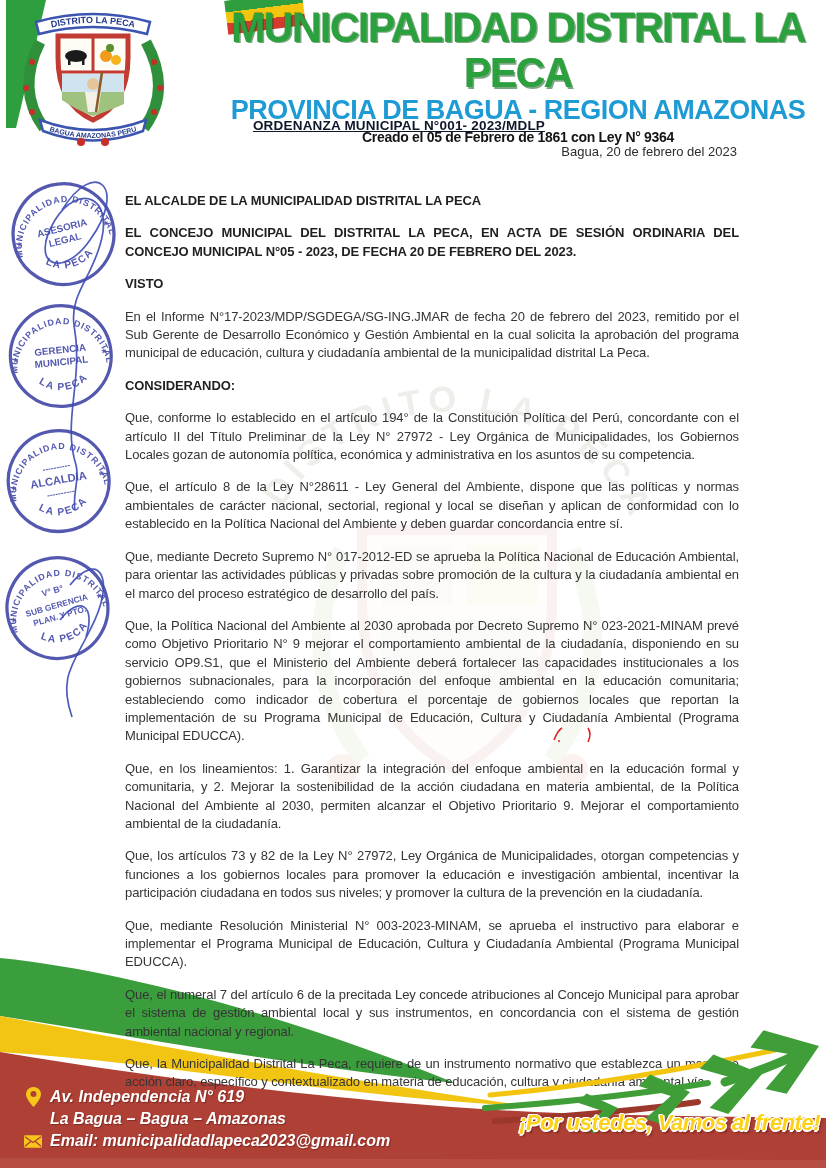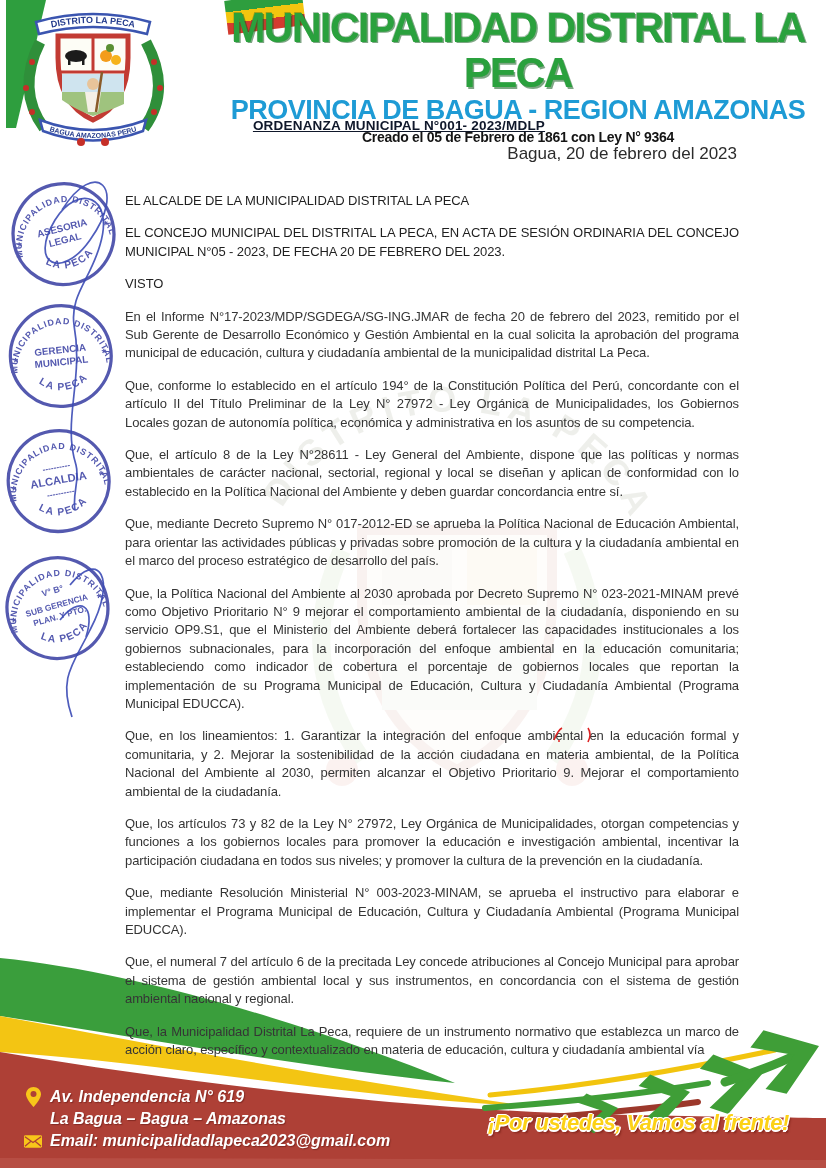--- a/index.html
+++ b/index.html
@@ -15,41 +15,41 @@
      text-shadow:1.5px 1.5px 0 rgba(18,92,30,.55), -0.5px -0.5px 0 rgba(18,92,30,.35);
      transform:scaleY(1.04);}
   .brand-sub{font-size:27px;font-weight:800;color:#1e9bd5;letter-spacing:-0.5px;margin-top:1px;}
   .brand-created{font-size:14px;font-weight:700;color:#141414;letter-spacing:-0.3px;margin-top:3px;}
   .crest{position:absolute;left:6px;top:0px;z-index:1;}
 
   
   .ordinance{position:absolute;top:118px;left:125px;width:548px;text-align:center;z-index:2;
      font-size:13.5px;font-weight:700;color:#0f172a;text-decoration:underline;letter-spacing:.2px;}
   .dateline{position:absolute;top:144px;left:125px;width:612px;text-align:right;z-index:2;
-     font-size:17px;color:#2c2c2c;}
+     font-size:13px;color:#2c2c2c;}
   .doc-body{position:absolute;top:192px;left:125px;width:614px;z-index:2;
      font-size:13px;line-height:18.4px;color:#353535;letter-spacing:-0.1px;}
   .doc-body p{margin:0 0 14px 0;text-align:justify;}
-  .doc-body p.b{font-weight:400;color:#1f1f1f;}
+  .doc-body p.b{font-weight:700;color:#1f1f1f;}
 
   
   .stamp{position:absolute;z-index:3;opacity:.88;}
   .stamp text{fill:#3d43a5;font-family:"Liberation Sans",sans-serif;}
   .sig{position:absolute;z-index:4;}
   .watermark{position:absolute;left:222px;top:340px;z-index:0;opacity:.14;}
 
   
   .footer-stripes{position:absolute;left:0;top:950px;z-index:1;}
   .footer-address{position:absolute;left:24px;top:1086px;z-index:5;color:#ffffff;
      font-style:italic;font-weight:700;font-size:16px;line-height:22px;}
   .addr-row{display:flex;align-items:center;gap:8px;}
   .addr-row .txt{text-shadow:1px 1px 1px rgba(90,20,15,.5);}
   .addr-icon{width:18px;display:inline-flex;justify-content:center;}
   .arrows{position:absolute;left:470px;top:1020px;z-index:4;}
-  .slogan{position:absolute;left:488px;top:1110px;width:332px;z-index:5;text-align:left;
+  .slogan{position:absolute;left:488px;top:1110px;width:332px;z-index:5;text-align:right;
      font-size:22px;font-weight:800;font-style:italic;color:#fcd116;letter-spacing:-0.5px;
      text-shadow:-1.5px 0 0 #fff,1.5px 0 0 #fff,0 -1.5px 0 #fff,0 1.5px 0 #fff,
                  -1px -1px 0 #fff,1px 1px 0 #fff,2px 3px 2px rgba(100,20,10,.6);}
   .ink{position:absolute;z-index:5;}
 </style>
 </head>
 <body>
 
 <div class="page">
 
@@ -132,20 +132,21 @@
   </div>
 
   <div class="ordinance">ORDENANZA MUNICIPAL N°001- 2023/MDLP</div>
   <div class="dateline">Bagua, 20 de febrero del 2023</div>
 
   <div class="doc-body">
     <p class="b">EL ALCALDE DE LA MUNICIPALIDAD DISTRITAL LA PECA</p>
     <p class="b">EL CONCEJO MUNICIPAL DEL DISTRITAL LA PECA, EN ACTA DE SESIÓN ORDINARIA DEL CONCEJO MUNICIPAL N°05 - 2023, DE FECHA 20 DE FEBRERO DEL 2023.</p>
     <p class="b">VISTO</p>
     <p>En el Informe N°17-2023/MDP/SGDEGA/SG-ING.JMAR de fecha 20 de febrero del 2023, remitido por el Sub Gerente de Desarrollo Económico y Gestión Ambiental en la cual solicita la aprobación del programa municipal de educación, cultura y ciudadanía ambiental de la municipalidad distrital La Peca.</p>
+    <p class="b">CONSIDERANDO:</p>
     <p>Que, conforme lo establecido en el artículo 194° de la Constitución Política del Perú, concordante con el artículo II del Título Preliminar de la Ley N° 27972 - Ley Orgánica de Municipalidades, los Gobiernos Locales gozan de autonomía política, económica y administrativa en los asuntos de su competencia.</p>
     <p>Que, el artículo 8 de la Ley N°28611 - Ley General del Ambiente, dispone que las políticas y normas ambientales de carácter nacional, sectorial, regional y local se diseñan y aplican de conformidad con lo establecido en la Política Nacional del Ambiente y deben guardar concordancia entre sí.</p>
     <p>Que, mediante Decreto Supremo N° 017-2012-ED se aprueba la Política Nacional de Educación Ambiental, para orientar las actividades públicas y privadas sobre promoción de la cultura y la ciudadanía ambiental en el marco del proceso estratégico de desarrollo del país.</p>
     <p>Que, la Política Nacional del Ambiente al 2030 aprobada por Decreto Supremo N° 023-2021-MINAM prevé como Objetivo Prioritario N° 9 mejorar el comportamiento ambiental de la ciudadanía, disponiendo en su servicio OP9.S1, que el Ministerio del Ambiente deberá fortalecer las capacidades institucionales a los gobiernos subnacionales, para la incorporación del enfoque ambiental en la educación comunitaria; estableciendo como indicador de cobertura el porcentaje de gobiernos locales que reportan la implementación de su Programa Municipal de Educación, Cultura y Ciudadanía Ambiental (Programa Municipal EDUCCA).</p>
     <p>Que, en los lineamientos: 1. Garantizar la integración del enfoque ambiental en la educación formal y comunitaria, y 2. Mejorar la sostenibilidad de la acción ciudadana en materia ambiental, de la Política Nacional del Ambiente al 2030, permiten alcanzar el Objetivo Prioritario 9. Mejorar el comportamiento ambiental de la ciudadanía.</p>
     <p>Que, los artículos 73 y 82 de la Ley N° 27972, Ley Orgánica de Municipalidades, otorgan competencias y funciones a los gobiernos locales para promover la educación e investigación ambiental, incentivar la participación ciudadana en todos sus niveles; y promover la cultura de la prevención en la ciudadanía.</p>
     <p>Que, mediante Resolución Ministerial N° 003-2023-MINAM, se aprueba el instructivo para elaborar e implementar el Programa Municipal de Educación, Cultura y Ciudadanía Ambiental (Programa Municipal EDUCCA).</p>
     <p>Que, el numeral 7 del artículo 6 de la precitada Ley concede atribuciones al Concejo Municipal para aprobar el sistema de gestión ambiental local y sus instrumentos, en concordancia con el sistema de gestión ambiental nacional y regional.</p>
     <p>Que, la Municipalidad Distrital La Peca, requiere de un instrumento normativo que establezca un marco de acción claro, específico y contextualizado en materia de educación, cultura y ciudadanía ambiental vía</p>
   </div>

